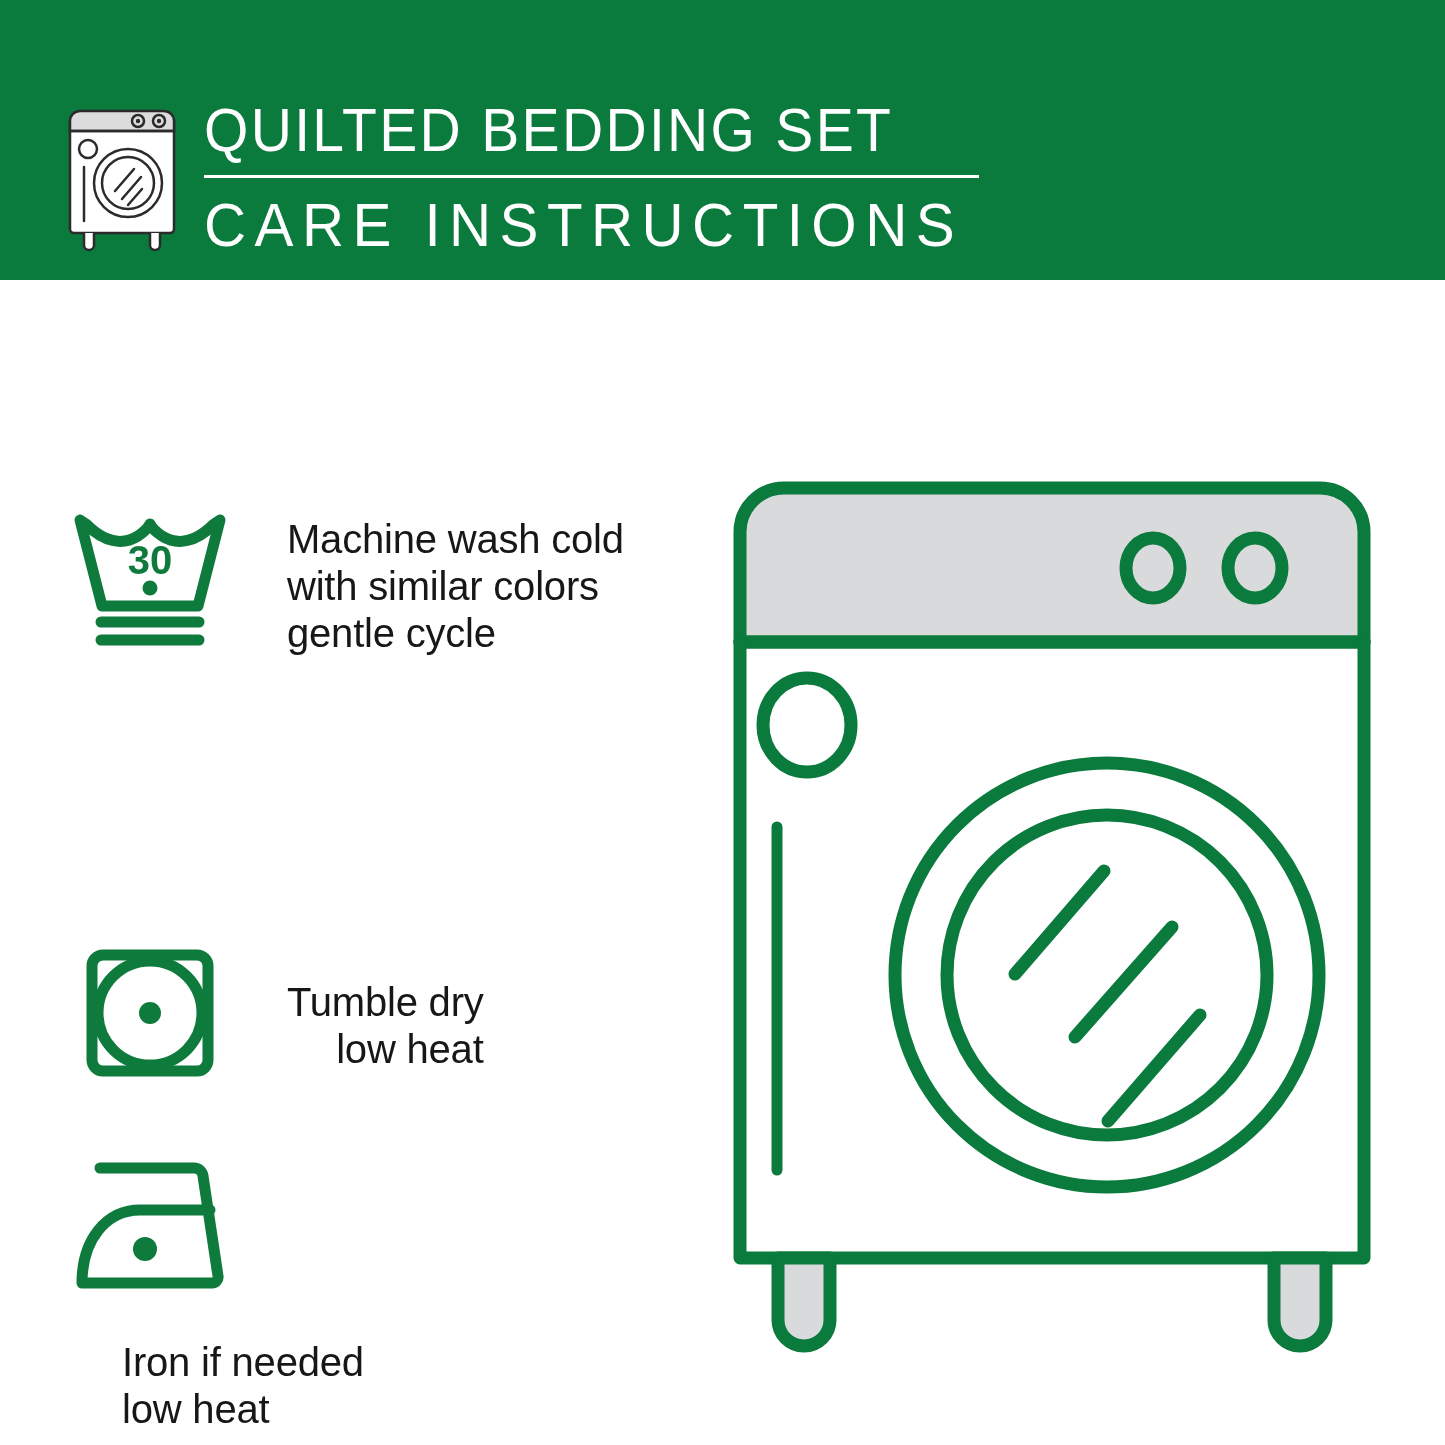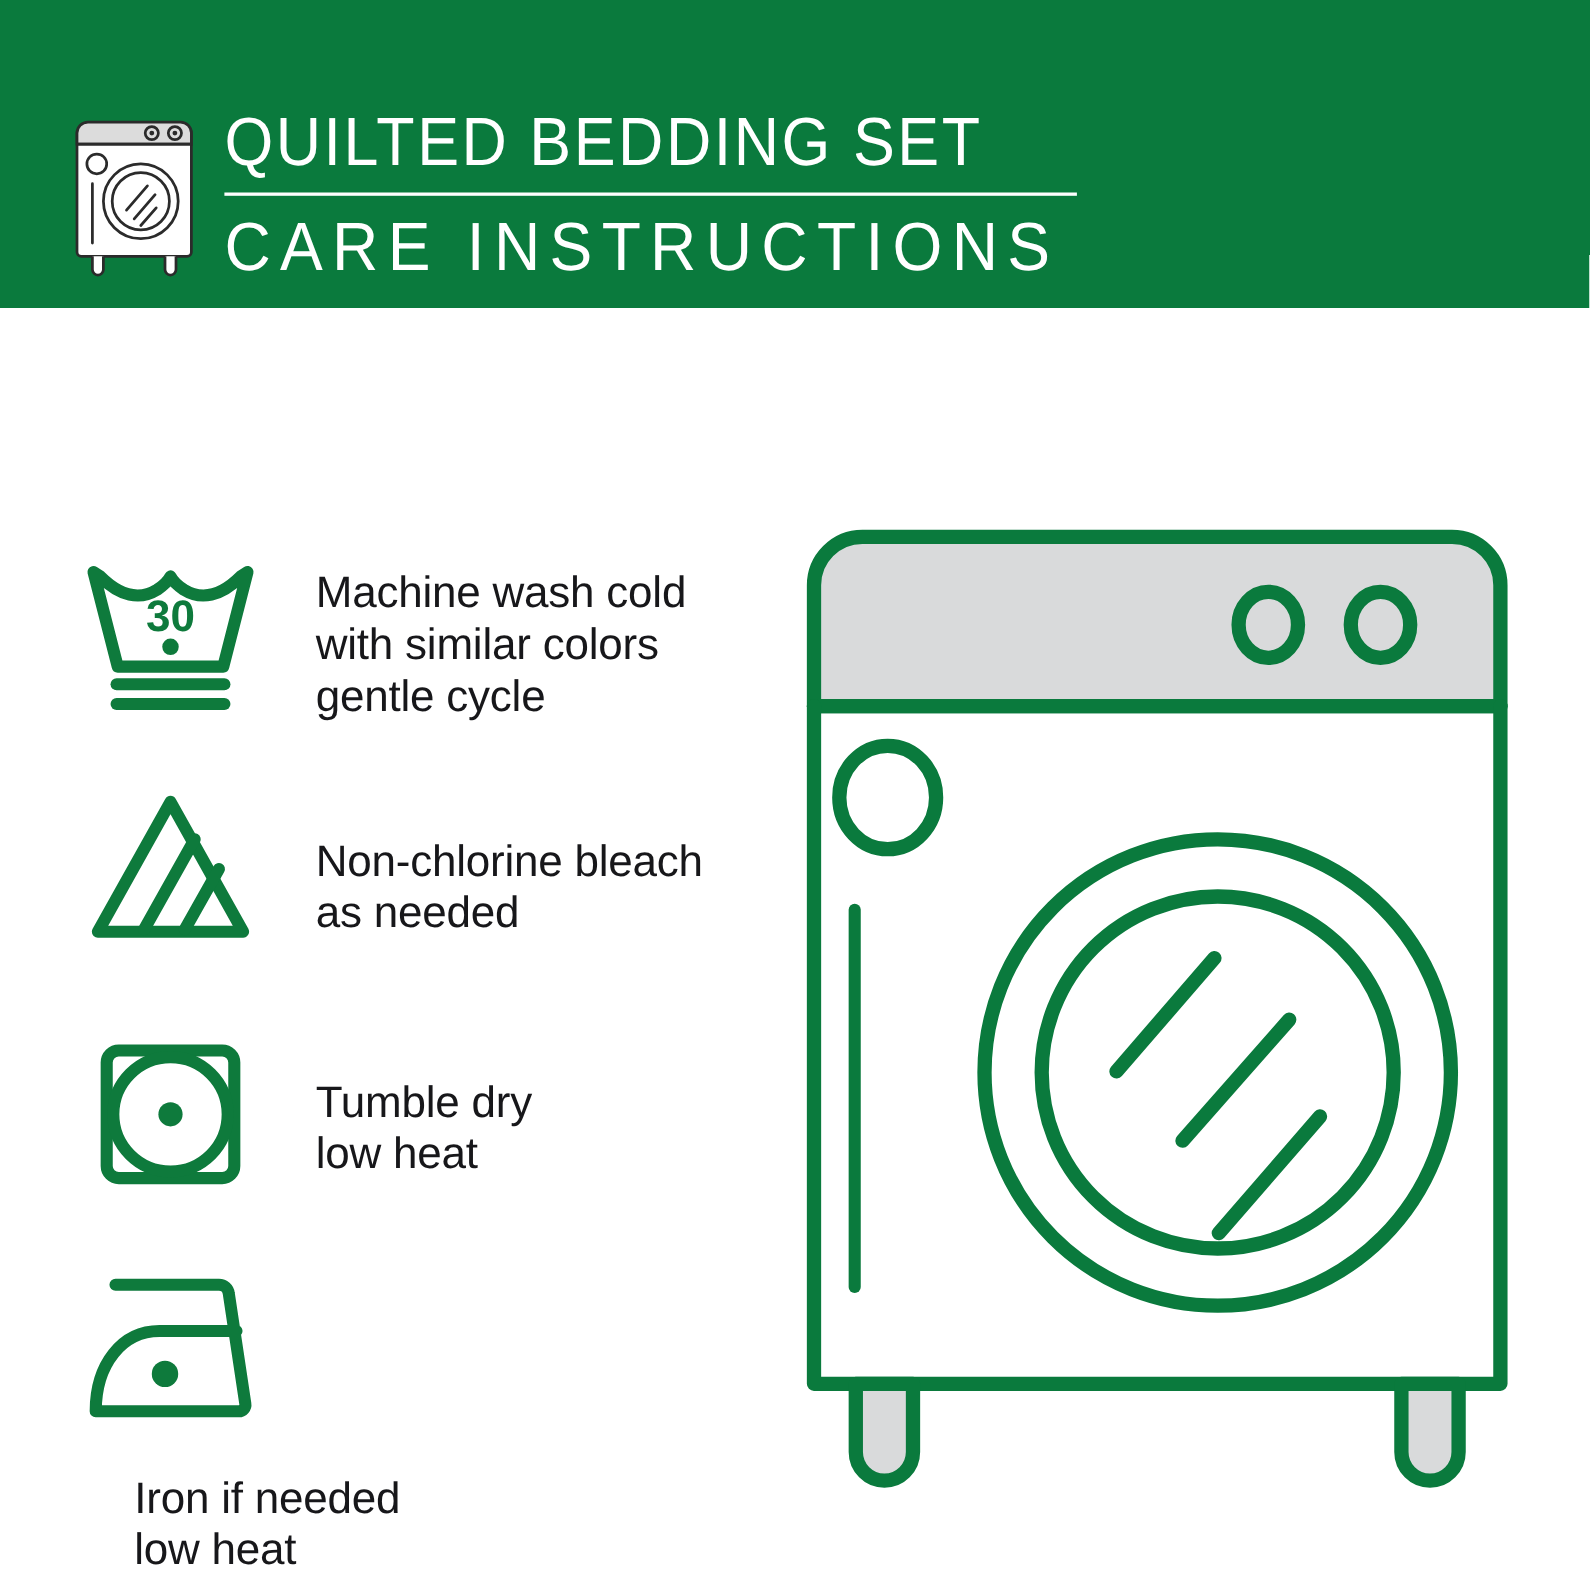--- a/index.html
+++ b/index.html
@@ -72,38 +72,38 @@
     position:absolute;
     left:70px;
     display:flex;
     align-items:flex-start;
     width:620px;
   }
   .care-row .sym {
     flex:0 0 auto;
     width:165px;
     display:flex;
-    justify-content:flex-end;
+    justify-content:flex-start;
   }
   .care-row .txt {
     font-size:40px;
     line-height:1.17;
     color:#17171a;
     letter-spacing:-0.2px;
     font-weight:400;
     padding-left:52px;
     white-space:pre-line;
   }
 
   .row-1 { top:155px; }
   .row-1 .txt { padding-top:14px; }
   .row-2 { top:370px; }
   .row-2 .txt { padding-top:43px; }
   .row-3 { top:592px; }
-  .row-3 .txt { padding-top:40px; }
+  .row-3 .txt { padding-top:40px;text-align:right; }
   .row-4 { top:805px;flex-direction:column; }
   .row-4 .txt { padding-top:42px; }
 
   
   .washer-wrap {
     position:absolute;
     left:722px; top:470px;
     width:660px; height:900px;
   }
   .washer-wrap svg { display:block; width:100%; height:100%; }
@@ -165,33 +165,20 @@
         </g>
         <text x="80" y="72" text-anchor="middle" fill="#0e7a3c" font-family="'Liberation Sans', sans-serif" font-size="40" font-weight="bold">30</text>
         <circle cx="80" cy="86" r="7.5" fill="#0e7a3c"></circle>
       </svg>
     </div>
     <div class="txt">Machine wash cold
 with similar colors
 gentle cycle</div>
   </div>
 
-  <div class="care-row row-2">
-    <div class="sym">
-      <svg width="160" height="145" viewBox="0 0 160 145" xmlns="http://www.w3.org/2000/svg">
-        <g fill="none" stroke="#0e7a3c" stroke-width="11" stroke-linecap="round" stroke-linejoin="round">
-          <path d="M80 12 L146 130 L14 130 Z"></path>
-          <line x1="56" y1="128" x2="102" y2="46"></line>
-          <line x1="93" y1="128" x2="124" y2="73"></line>
-        </g>
-      </svg>
-    </div>
-    <div class="txt">Non-chlorine bleach
-as needed</div>
-  </div>
 
   <div class="care-row row-3">
     <div class="sym">
       <svg width="160" height="145" viewBox="0 0 160 145" xmlns="http://www.w3.org/2000/svg">
         <g fill="none" stroke="#0e7a3c" stroke-width="11" stroke-linecap="round" stroke-linejoin="round">
           <rect x="22" y="16" width="116" height="116" rx="11" ry="11"></rect>
           <circle cx="80" cy="74" r="52"></circle>
         </g>
         <circle cx="80" cy="74" r="11" fill="#0e7a3c"></circle>
       </svg>

